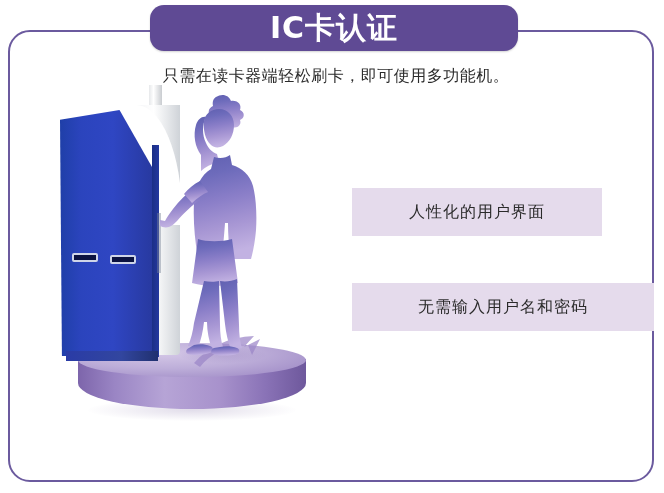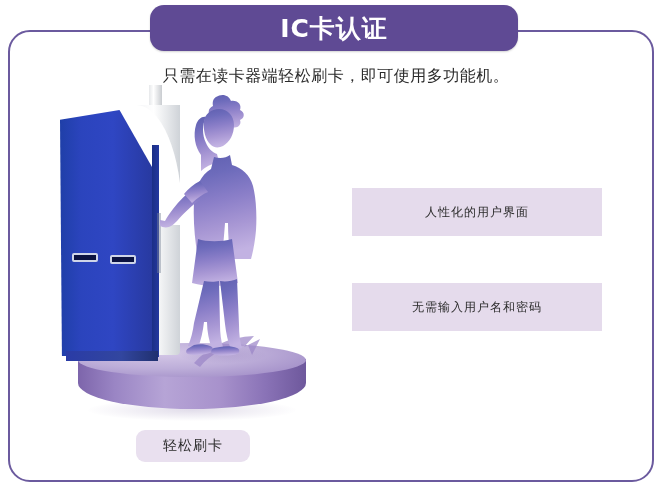--- a/index.html
+++ b/index.html
@@ -43,21 +43,21 @@
     height: 46px;
     background: #5f4a94;
     border-radius: 14px;
     display: flex;
     align-items: center;
     justify-content: center;
     box-shadow: 0 1px 2px rgba(0,0,0,0.18);
   }
   .title-pill-text {
     color: #ffffff;
-    font-size: 25px;
+    font-size: 30px;
     font-weight: bold;
     letter-spacing: 1px;
     font-family: "DejaVu Sans", "Liberation Sans", sans-serif;
     white-space: nowrap;
   }
 
   
   .subtitle {
     position: absolute;
     left: 4px;
@@ -72,26 +72,26 @@
 
   
   .feature-box {
     position: absolute;
     background: #e5dbec;
     border-radius: 0;
     display: flex;
     align-items: center;
     justify-content: center;
     color: #2b2b2b;
-    font-size: 12px;
+    font-size: 16px;
     letter-spacing: 1px;
     font-family: "DejaVu Sans", "Liberation Sans", sans-serif;
   }
   .feature-1 { left: 352px; top: 188px; width: 250px; height: 48px; }
-  .feature-2 { left: 352px; top: 283px; width: 250px; height: 48px; }
+  .feature-2 { left: 352px; top: 283px; width: 302px; height: 48px; }
 
   .bottom-tag {
     position: absolute;
     left: 136px;
     top: 430px;
     width: 114px;
     height: 32px;
     background: #e9e0ef;
     border-radius: 9px;
     display: flex;
@@ -261,23 +261,20 @@
   <div class="subtitle">只需在读卡器端轻松刷卡，即可使用多功能机。</div>
 
   <div class="feature-box feature-1">
     <span>人性化的用户界面</span>
   </div>
 
   <div class="feature-box feature-2">
     <span>无需输入用户名和密码</span>
   </div>
 
-  <div class="bottom-tag">
-    <span>轻松刷卡</span>
-  </div>
 
   <div class="stage">
 
     <div class="cyl-wrap">
       <div class="cyl-shadow"></div>
       <div class="cyl-body"></div>
       <div class="cyl-top"></div>
     </div>
 
     <svg class="cyl-arrow" viewBox="0 0 70 36">

